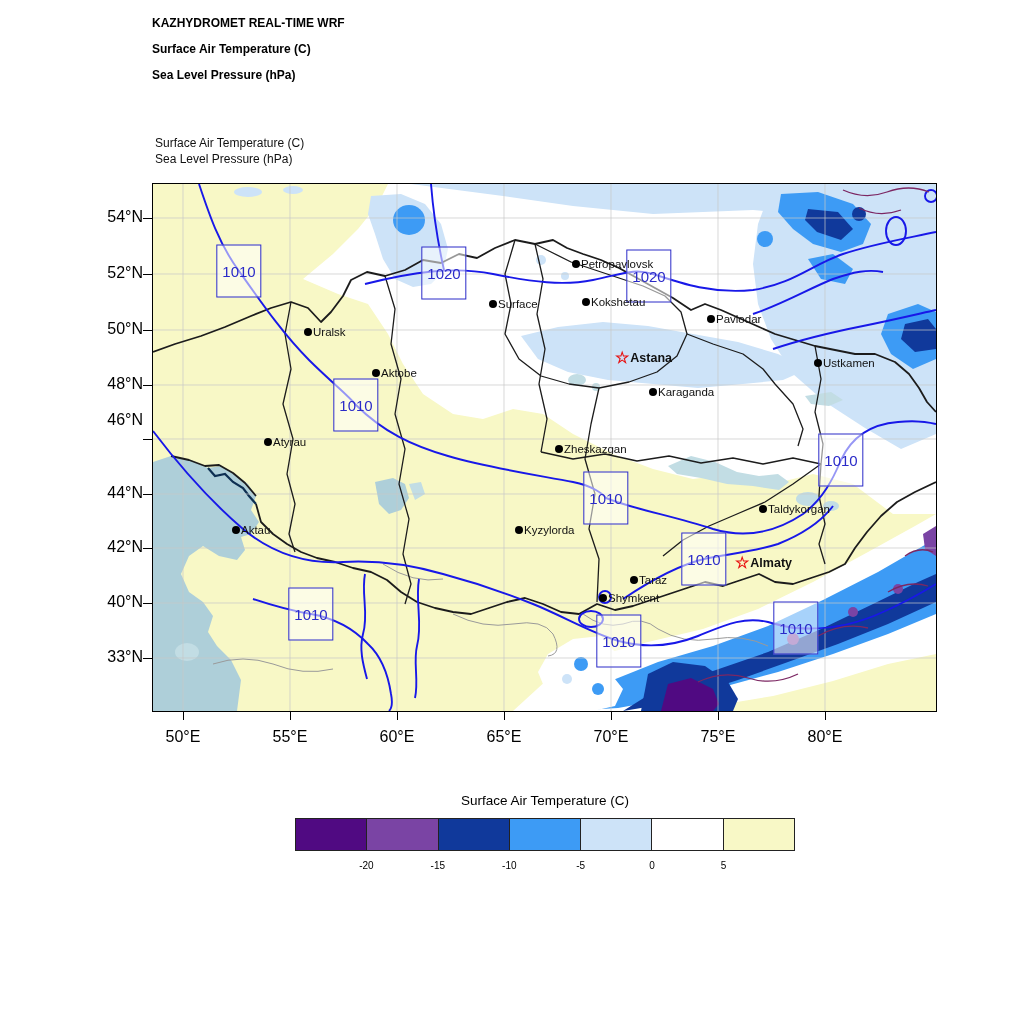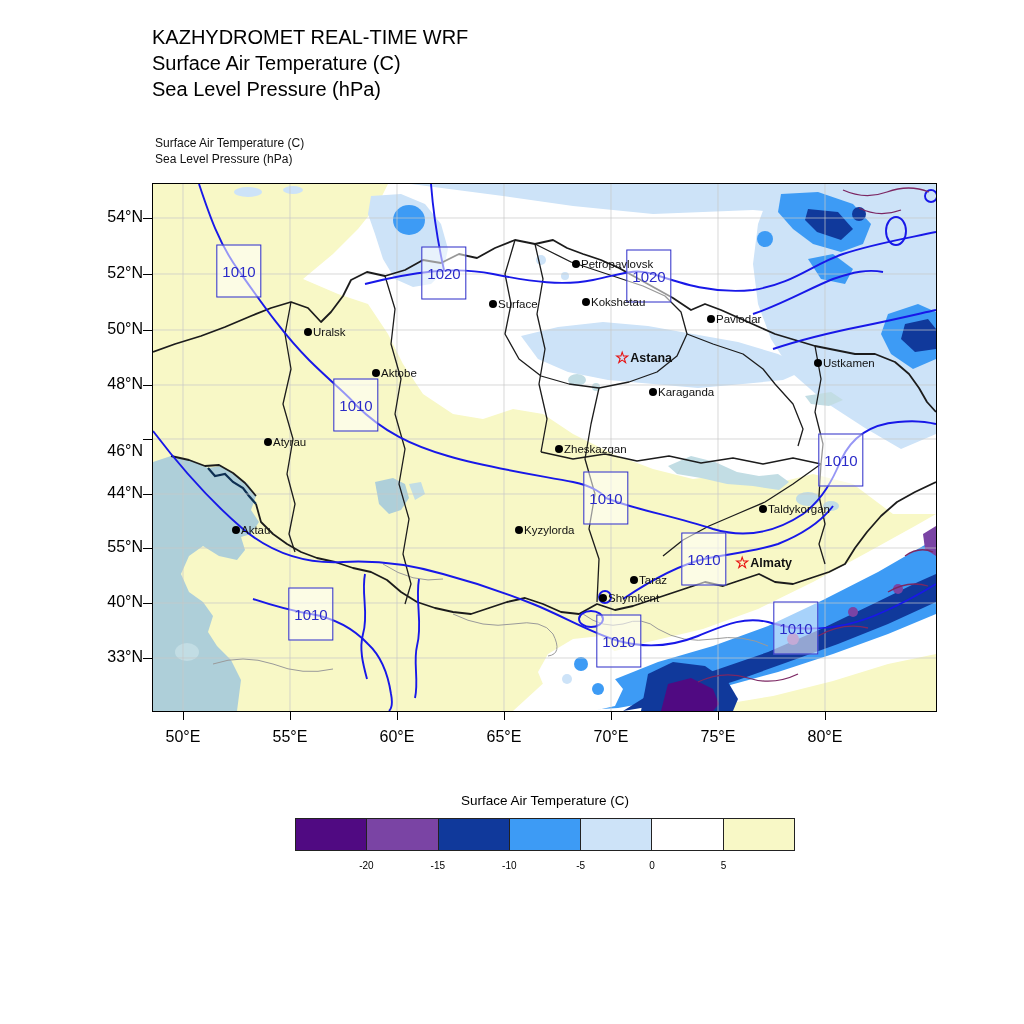--- a/index.html
+++ b/index.html
@@ -1,19 +1,19 @@
 <!DOCTYPE html>
 <html style="--yellow: #f8f8c6; --lblue: #cde3f8; --mblue: #3d9bf5; --navy: #10399b; --purple: #500a82; --purple2: #7a44a4; --lake: #aecfd9; --lake2: #c2dde4; --contour: #1818e8; --labelblue: #2a2ac8; --maroon: #7c2763; --red: #e81010;"><head>
 <meta charset="utf-8">
 <style>
   html,body{margin:0;padding:0;background:#fff;}
   .page{position:relative;width:1024px;height:1024px;background:#fff;overflow:hidden;
         font-family:"Liberation Sans",sans-serif;color:#000;}
   
-  .titles{position:absolute;left:152px;top:24px;font-weight:normal;font-size:20px;line-height:26px;}
+  .titles{position:absolute;left:152px;top:10px;font-weight:bold;font-size:12px;line-height:26px;}
   .initvalid{position:absolute;right:84px;top:62px;text-align:right;font-size:13px;font-weight:bold;line-height:16px;}
   .inset-titles{position:absolute;left:155px;top:135px;font-size:12px;line-height:16px;color:#111;}
   
   .map-wrap{position:absolute;left:152px;top:183px;width:783px;height:527px;border:1px solid #000;}
   .map-svg{position:absolute;left:0;top:0;width:783px;height:527px;}
   
   .f-yellow{fill:var(--yellow);} .f-white{fill:#ffffff;} .f-lblue{fill:var(--lblue);}
   .f-mblue{fill:var(--mblue);} .f-navy{fill:var(--navy);}
   .f-purple{fill:var(--purple);} .f-purple2{fill:var(--purple2);}
   .f-lake{fill:var(--lake);} .f-lake2{fill:var(--lake2);}
@@ -214,25 +214,25 @@
     <div id="axis-layer">
         <div class="ytick" style="top: 34px;"></div>
         <div class="yticklabel" style="top: 24px;">54°N</div>
         <div class="ytick" style="top: 90px;"></div>
         <div class="yticklabel" style="top: 80px;">52°N</div>
         <div class="ytick" style="top: 146px;"></div>
         <div class="yticklabel" style="top: 136px;">50°N</div>
         <div class="ytick" style="top: 201px;"></div>
         <div class="yticklabel" style="top: 191px;">48°N</div>
         <div class="ytick" style="top: 255px;"></div>
-        <div class="yticklabel" style="top: 258px;">46°N</div>
+        <div class="yticklabel" style="top: 227px;">46°N</div>
         <div class="ytick" style="top: 310px;"></div>
         <div class="yticklabel" style="top: 300px;">44°N</div>
         <div class="ytick" style="top: 364px;"></div>
-        <div class="yticklabel" style="top: 354px;">55°N</div>
+        <div class="yticklabel" style="top: 354px;">42°N</div>
         <div class="ytick" style="top: 419px;"></div>
         <div class="yticklabel" style="top: 409px;">40°N</div>
         <div class="ytick" style="top: 474px;"></div>
         <div class="yticklabel" style="top: 464px;">33°N</div>
         <div class="xtick" style="left: 30px;"></div>
         <div class="xticklabel" style="left: 0px;">50°E</div>
         <div class="xtick" style="left: 137px;"></div>
         <div class="xticklabel" style="left: 107px;">55°E</div>
         <div class="xtick" style="left: 244px;"></div>
         <div class="xticklabel" style="left: 214px;">60°E</div>

